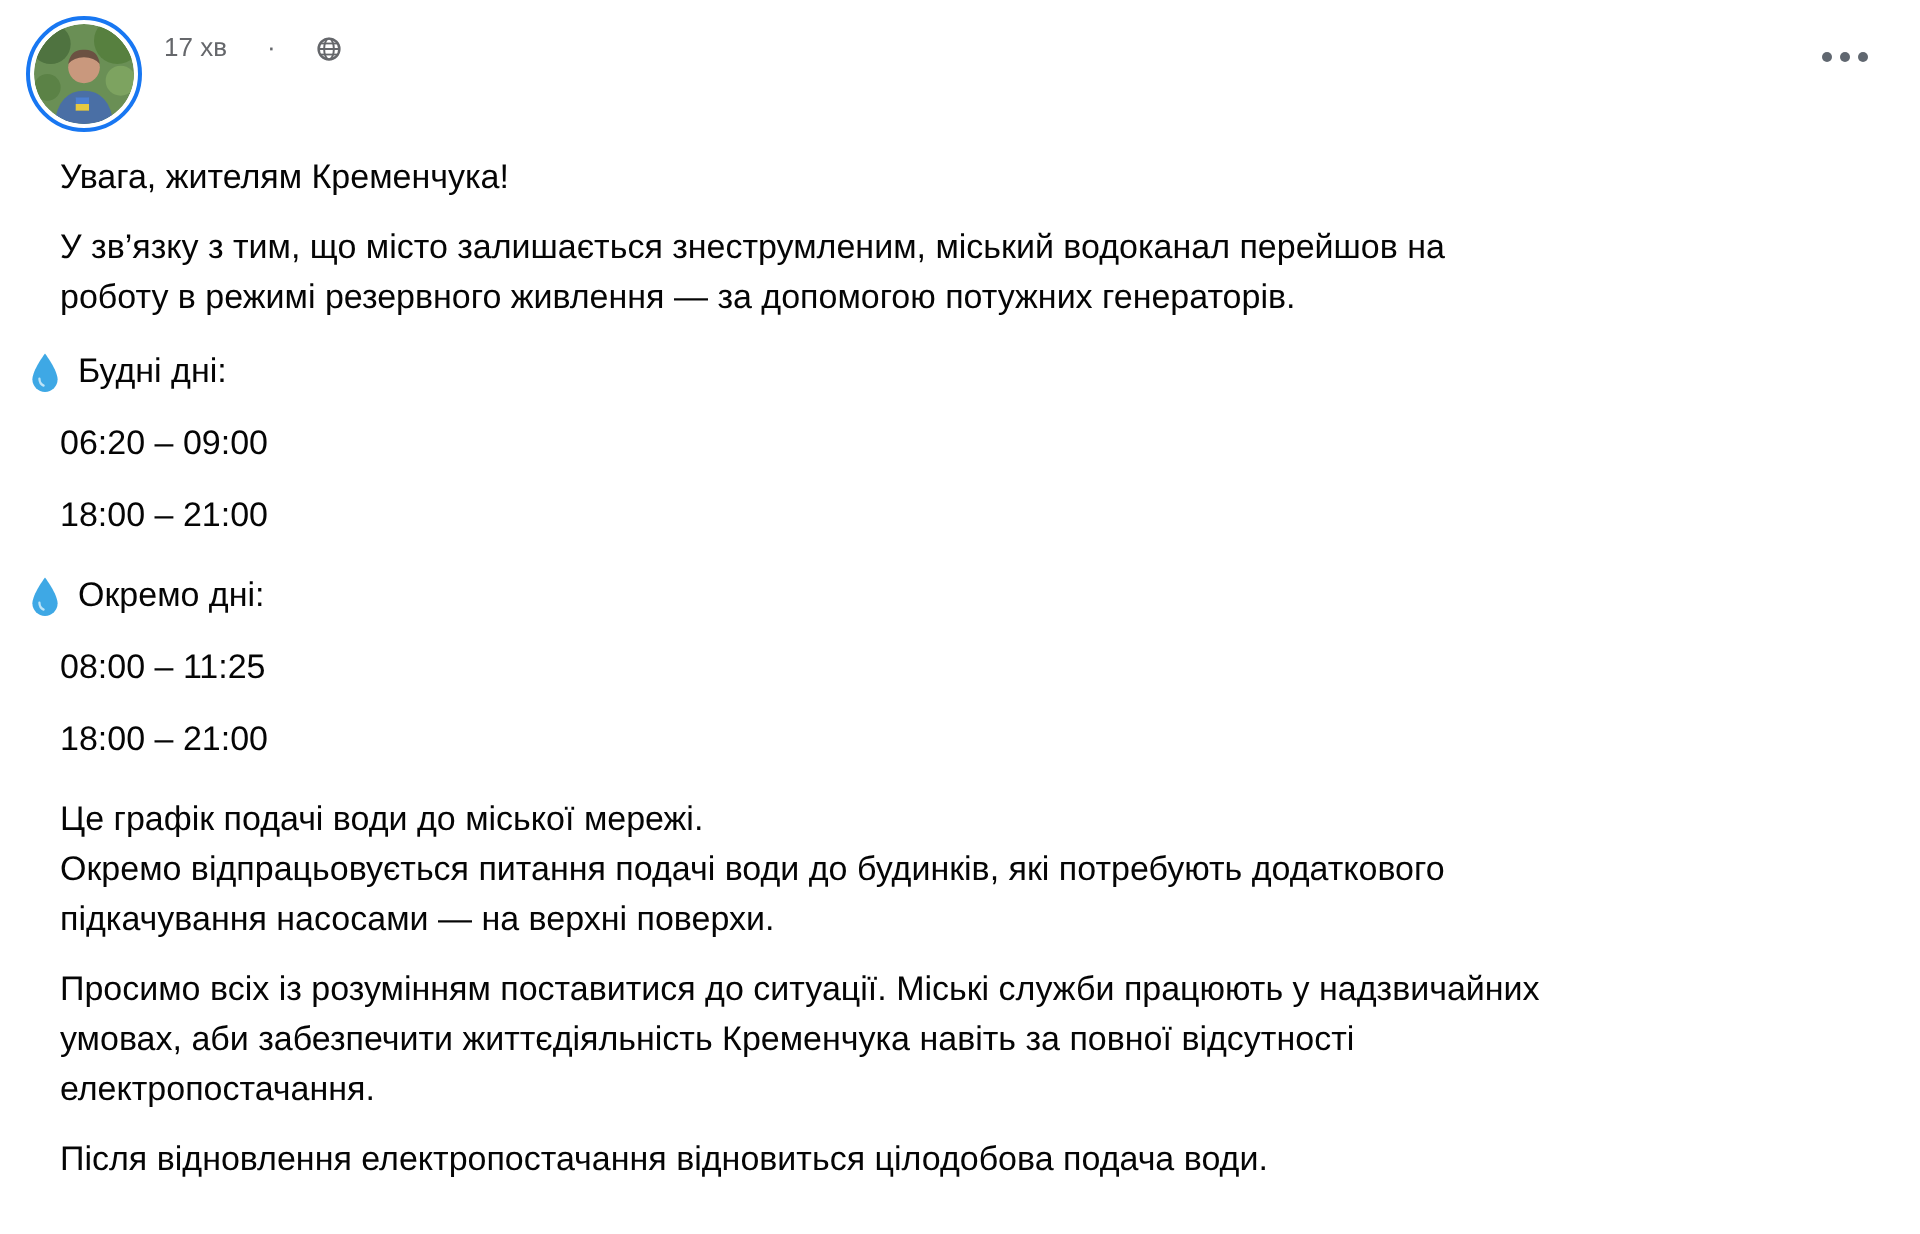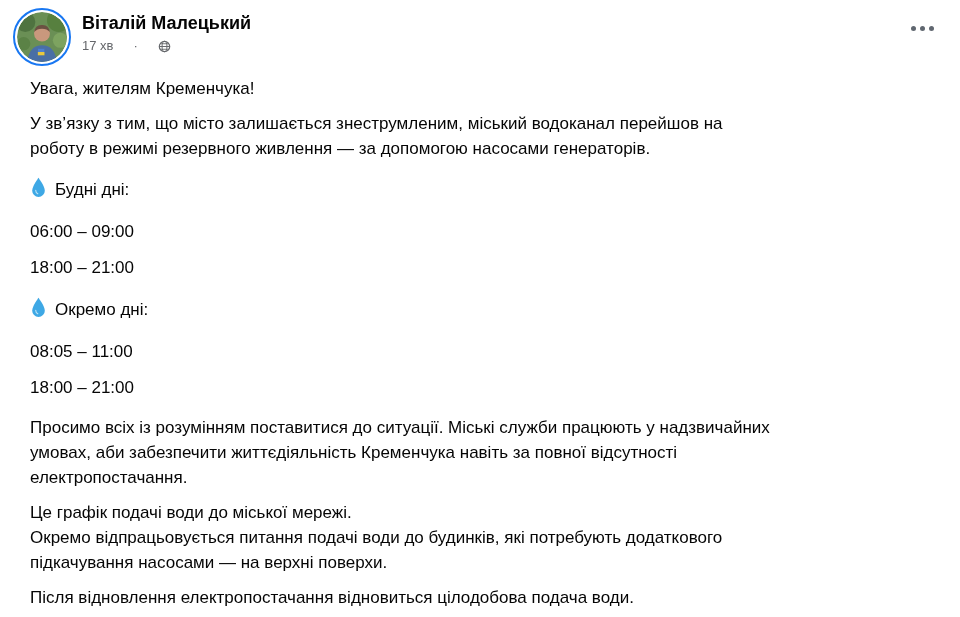--- a/index.html
+++ b/index.html
@@ -71,24 +71,24 @@
     font-size: 17px;
     line-height: 25px;
     color: #050505;
   }
   .post-body p { margin: 10px 16px; white-space: pre-line; }
   .post-body p:first-child { margin-top: 2px; }
 
   .schedule { margin: 12px 0 14px 0; }
   .sched-label {
     display: flex;
-    align-items: flex-start;
+    align-items: center;
     gap: 8px;
     line-height: 26px;
-    margin: 16px;
+    margin: 0;
   }
   .sched-time { line-height: 26px; margin: 0; white-space: pre; }
   .drop { width: 17px; height: 21px; flex: 0 0 auto; }
 </style>
 </head>
 <body>
 
 <div class="post">
 
   <div class="post-header">
@@ -110,21 +110,20 @@
           <rect x="25" y="44" width="8" height="8" rx="1" fill="#3f6397"></rect>
           <rect x="25" y="44" width="8" height="4" fill="#4d7fd0"></rect>
           <rect x="25" y="48" width="8" height="4" fill="#e8c93f"></rect>
           <circle cx="30" cy="26" r="9.5" fill="#c9987d"></circle>
           <path d="M20.5 24 Q22 15 30 15.5 Q38 15 39.5 24 Q36 20 30 20 Q24 20 20.5 24 Z" fill="#6b5142"></path>
         </g>
       </svg>
     </div>
 
     <div class="header-text">
-      <div class="author">Віталій Малецький</div>
       <div class="meta">
         <span>17 хв</span>
         <span class="dot">·</span>
         <svg class="globe" viewBox="0 0 16 16">
           <circle cx="8" cy="8" r="6.4" fill="none" stroke="#65676B" stroke-width="1.5"></circle>
           <ellipse cx="8" cy="8" rx="3" ry="6.4" fill="none" stroke="#65676B" stroke-width="1.2"></ellipse>
           <line x1="1.6" y1="8" x2="14.4" y2="8" stroke="#65676B" stroke-width="1.2"></line>
           <line x1="2.6" y1="4.6" x2="13.4" y2="4.6" stroke="#65676B" stroke-width="1.1"></line>
           <line x1="2.6" y1="11.4" x2="13.4" y2="11.4" stroke="#65676B" stroke-width="1.1"></line>
         </svg>
@@ -136,51 +135,51 @@
       <i></i>
       <i></i>
     </div>
   </div>
 
   <div class="post-body">
 
     <p>Увага, жителям Кременчука!</p>
 
     <p>У зв’язку з тим, що місто залишається знеструмленим, міський водоканал перейшов на
-роботу в режимі резервного живлення — за допомогою насосами генераторів.</p>
+роботу в режимі резервного живлення — за допомогою потужних генераторів.</p>
 
 
     <div class="schedule">
       <div class="sched-label">
         <svg class="drop" viewBox="0 0 24 30">
           <path d="M12 1 C12 1 3 13 3 19.5 a9 9 0 0 0 18 0 C21 13 12 1 12 1 Z" fill="#3EA8E5"></path>
           <path d="M8 19 a4.5 5.5 0 0 0 3 5" fill="none" stroke="#bfe4f7" stroke-width="1.6" stroke-linecap="round"></path>
         </svg>
         <span>Будні дні:</span>
       </div>
-      <p class="sched-time">06:00 – 09:00</p>
+      <p class="sched-time">06:20 – 09:00</p>
       <p class="sched-time">18:00 – 21:00</p>
     </div>
 
     <div class="schedule">
       <div class="sched-label">
         <svg class="drop" viewBox="0 0 24 30">
           <path d="M12 1 C12 1 3 13 3 19.5 a9 9 0 0 0 18 0 C21 13 12 1 12 1 Z" fill="#3EA8E5"></path>
           <path d="M8 19 a4.5 5.5 0 0 0 3 5" fill="none" stroke="#bfe4f7" stroke-width="1.6" stroke-linecap="round"></path>
         </svg>
         <span>Окремо дні:</span>
       </div>
-      <p class="sched-time">08:05 – 11:00</p>
+      <p class="sched-time">08:00 – 11:25</p>
       <p class="sched-time">18:00 – 21:00</p>
     </div>
+
+    <p>Це графік подачі води до міської мережі.
+Окремо відпрацьовується питання подачі води до будинків, які потребують додаткового
+підкачування насосами — на верхні поверхи.</p>
 
     <p>Просимо всіх із розумінням поставитися до ситуації. Міські служби працюють у надзвичайних
 умовах, аби забезпечити життєдіяльність Кременчука навіть за повної відсутності
 електропостачання.</p>
-
-    <p>Це графік подачі води до міської мережі.
-Окремо відпрацьовується питання подачі води до будинків, які потребують додаткового
-підкачування насосами — на верхні поверхи.</p>
 
     <p>Після відновлення електропостачання відновиться цілодобова подача води.</p>
 
   </div>
 </div>
 
 </body></html>

